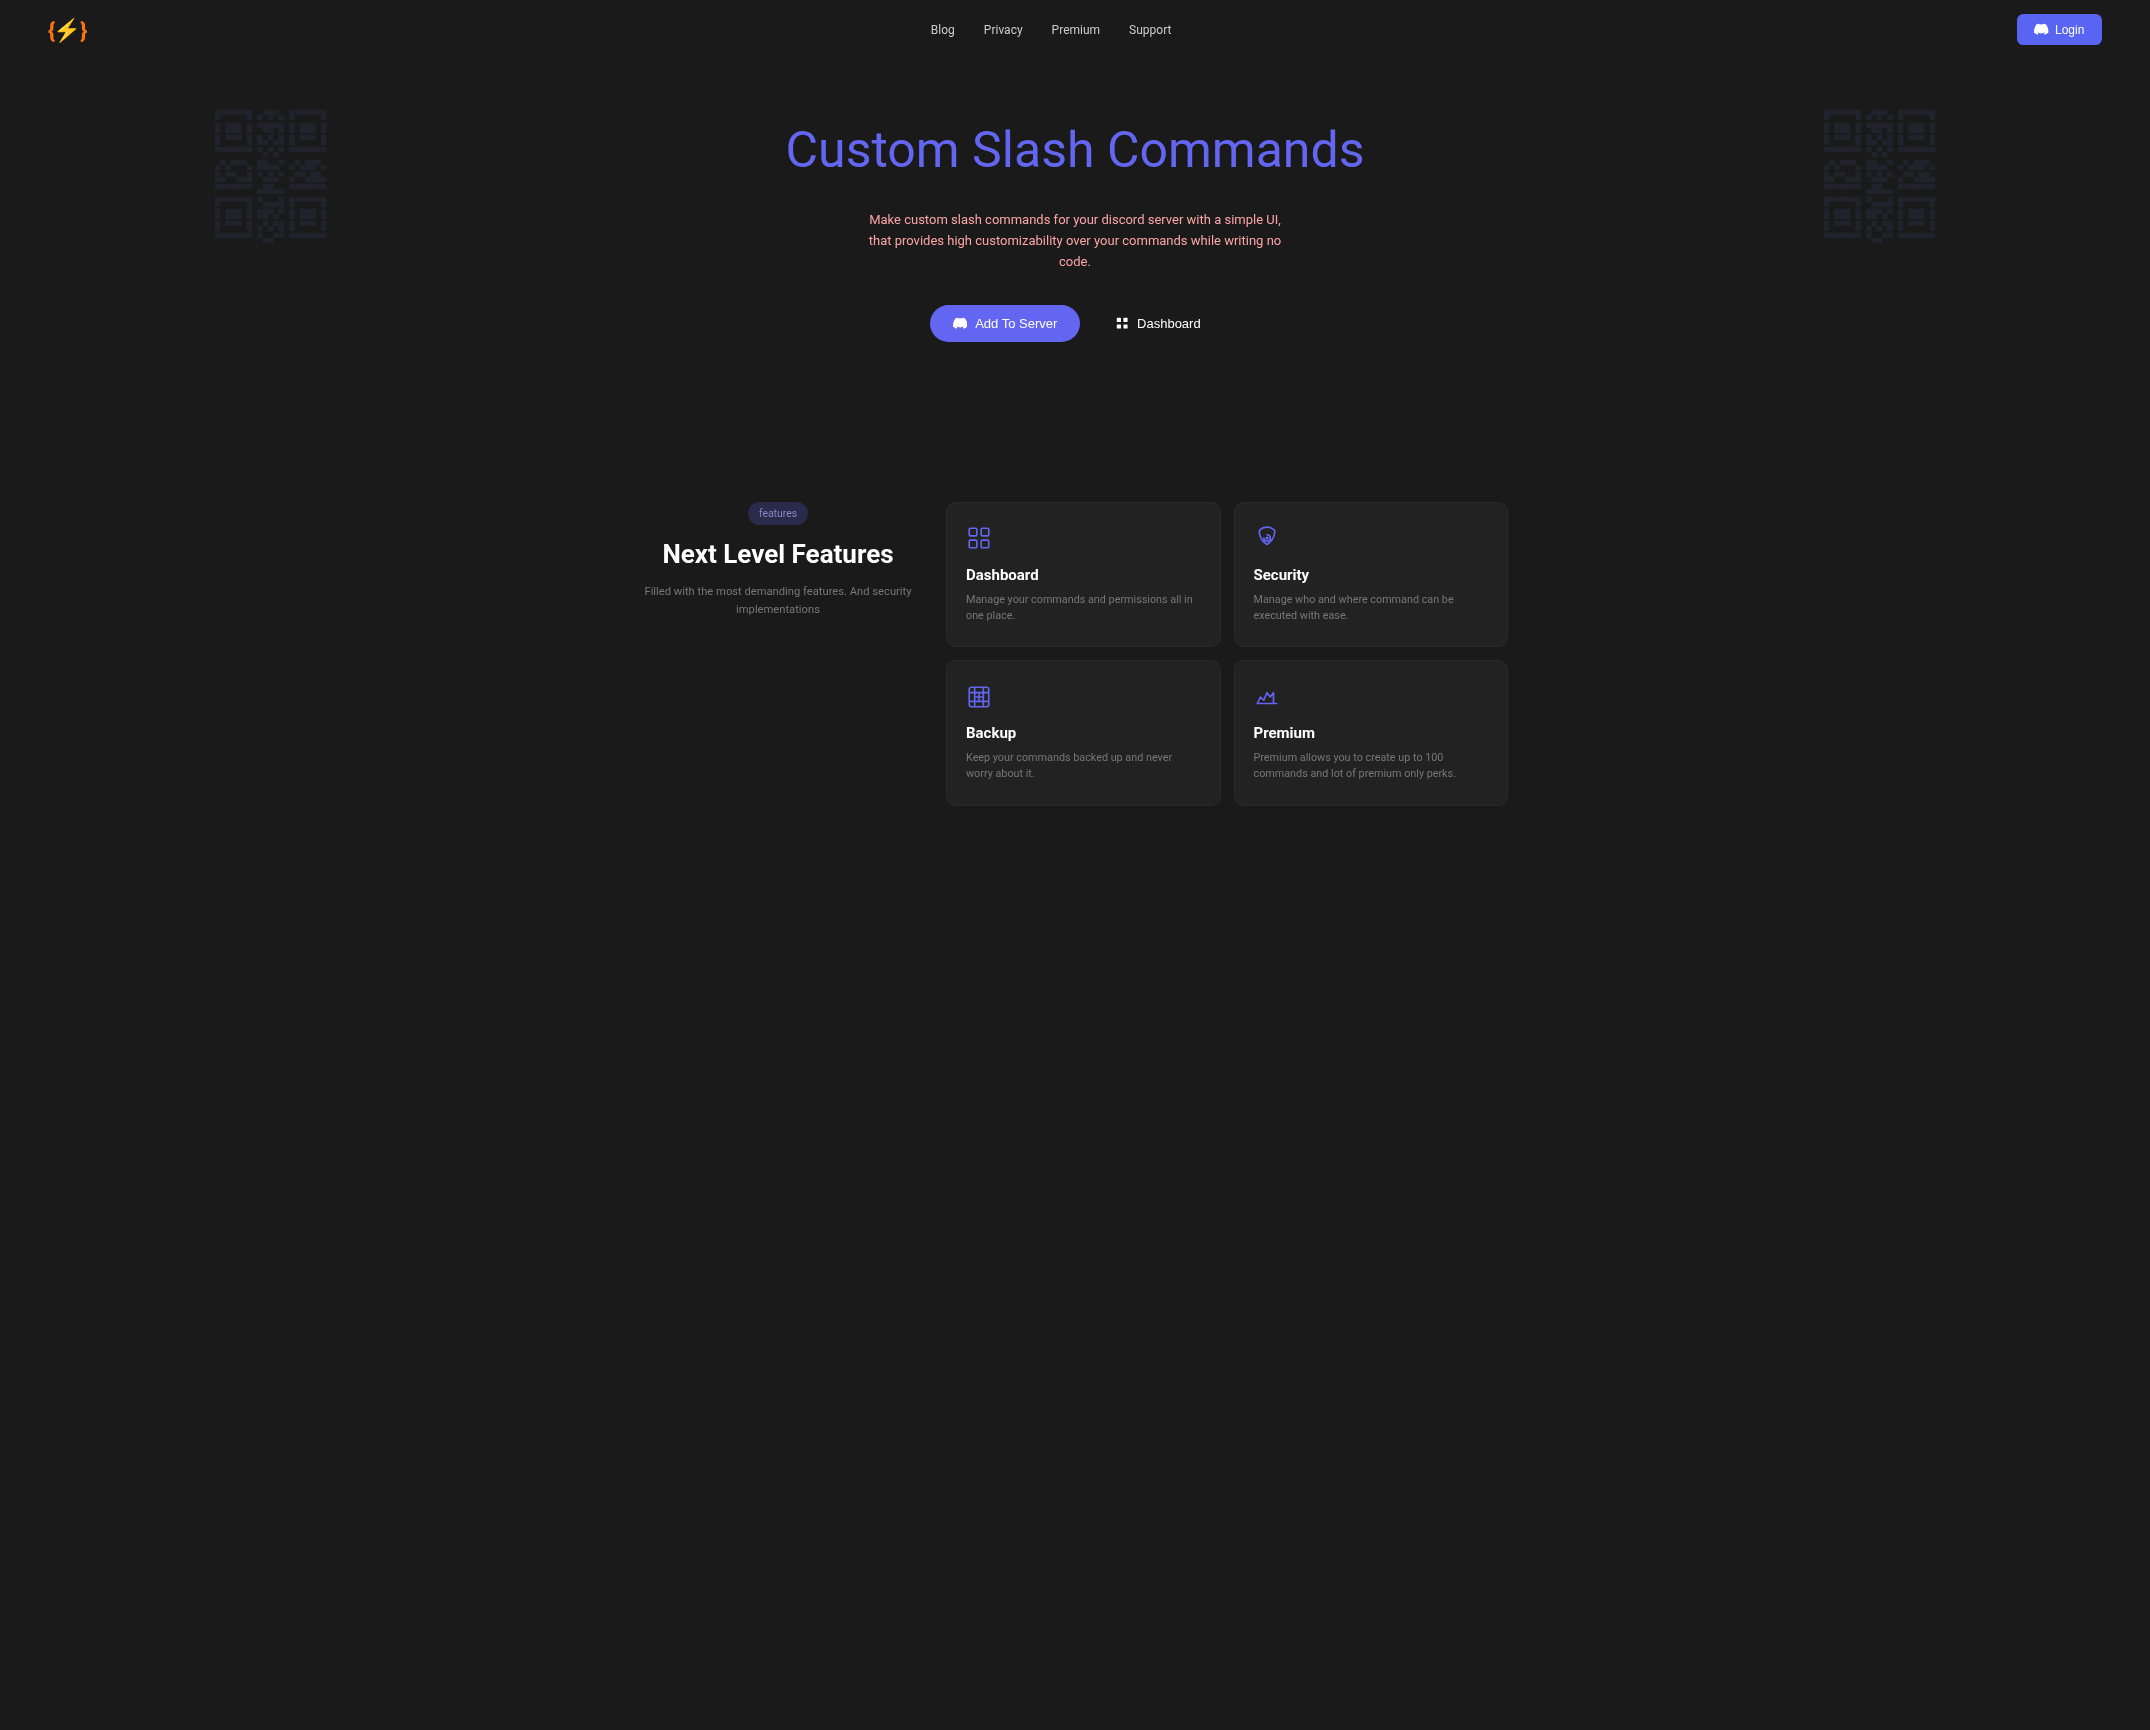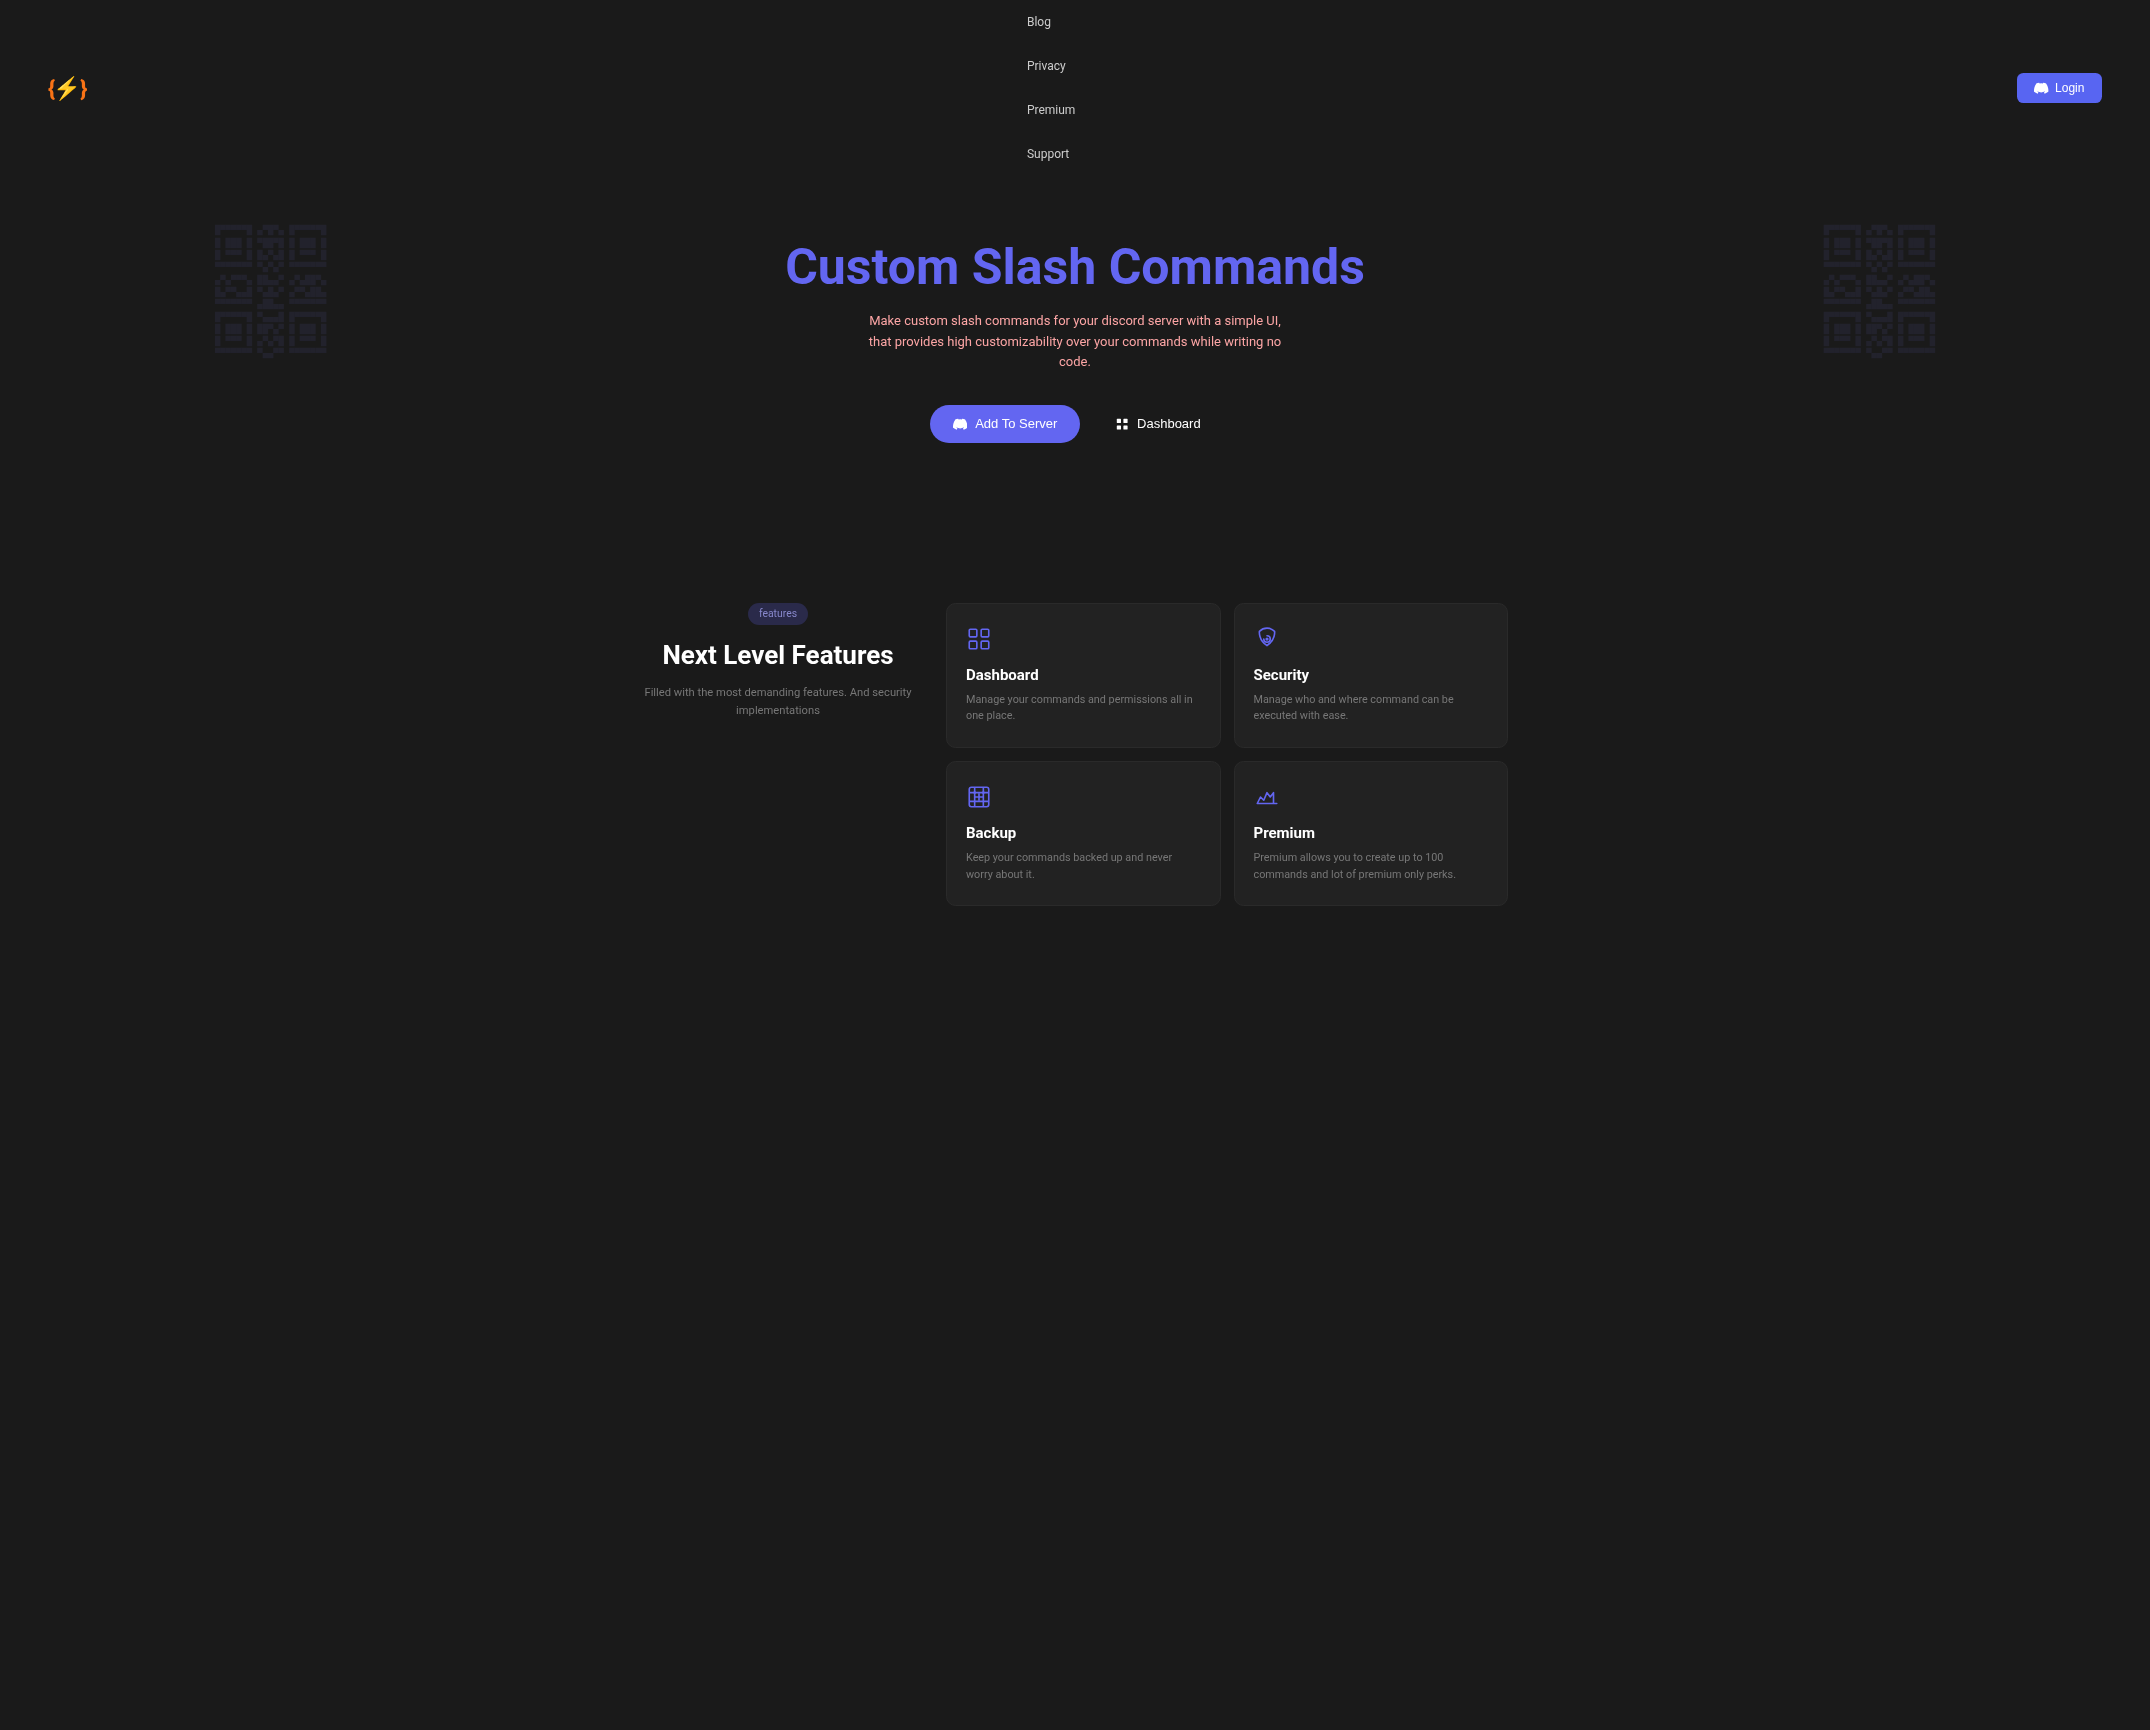--- a/index.html
+++ b/index.html
@@ -25,21 +25,20 @@
     .logo-icon {
       font-size: 22.4px;
       color: #f97316;
       font-weight: 900;
       letter-spacing: -1.6px;
     }
     .nav-links {
       display: flex;
       gap: 29px;
       list-style: none;
-      flex-direction: column;
     }
     .nav-links a {
       color: #cccccc;
       text-decoration: none;
       font-size: 12px;
     }
     .login-btn {
       background: #5865f2;
       color: white;
       border: none;
@@ -69,23 +68,23 @@
       top: 0; left: 0; right: 0; bottom: 0;
       pointer-events: none;
       z-index: 0;
     }
     .hero-content {
       position: relative;
       z-index: 1;
     }
     .hero-title {
       font-size: 50px;
-      font-weight: 700;
+      font-weight: 400;
       color: #6366f1;
-      margin-bottom: 16px;
+      margin-bottom: 32px;
       line-height: 1.1;
     }
     .hero-subtitle {
       font-size: 13px;
       color: #fca5a5;
       max-width: 417px;
       margin: 0 auto 32px;
       line-height: 1.6;
     }
     .hero-buttons {

